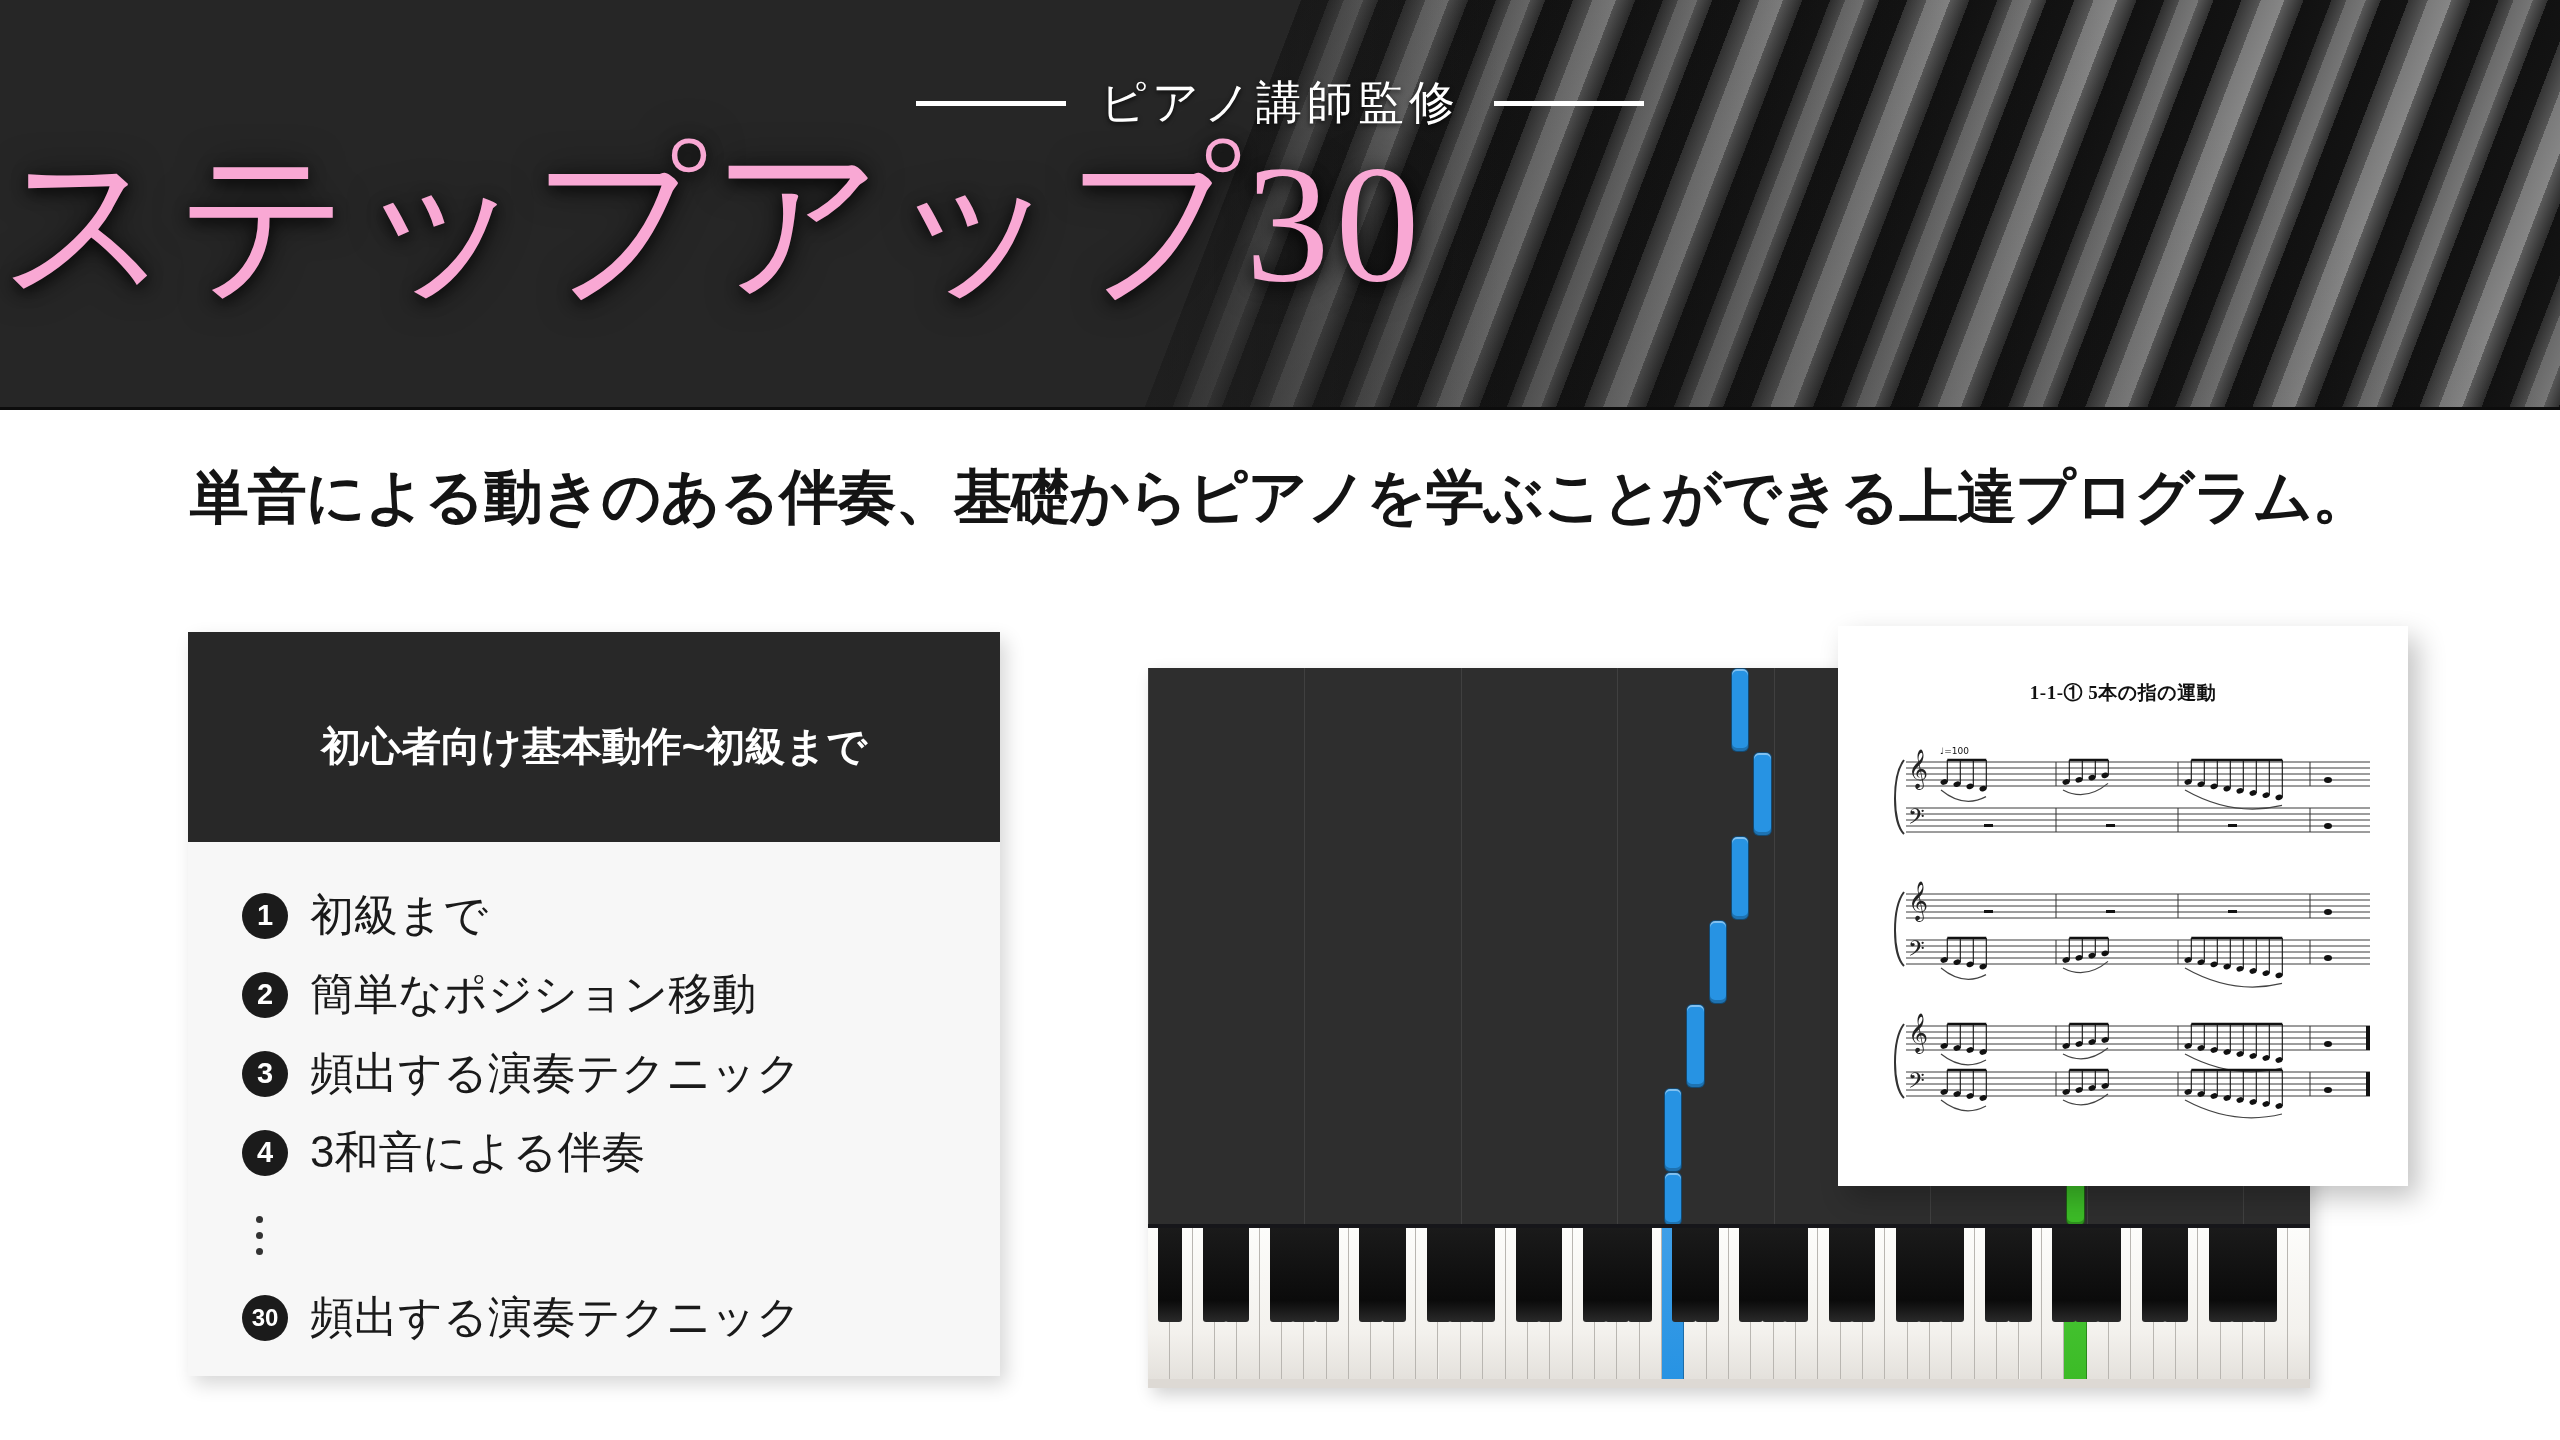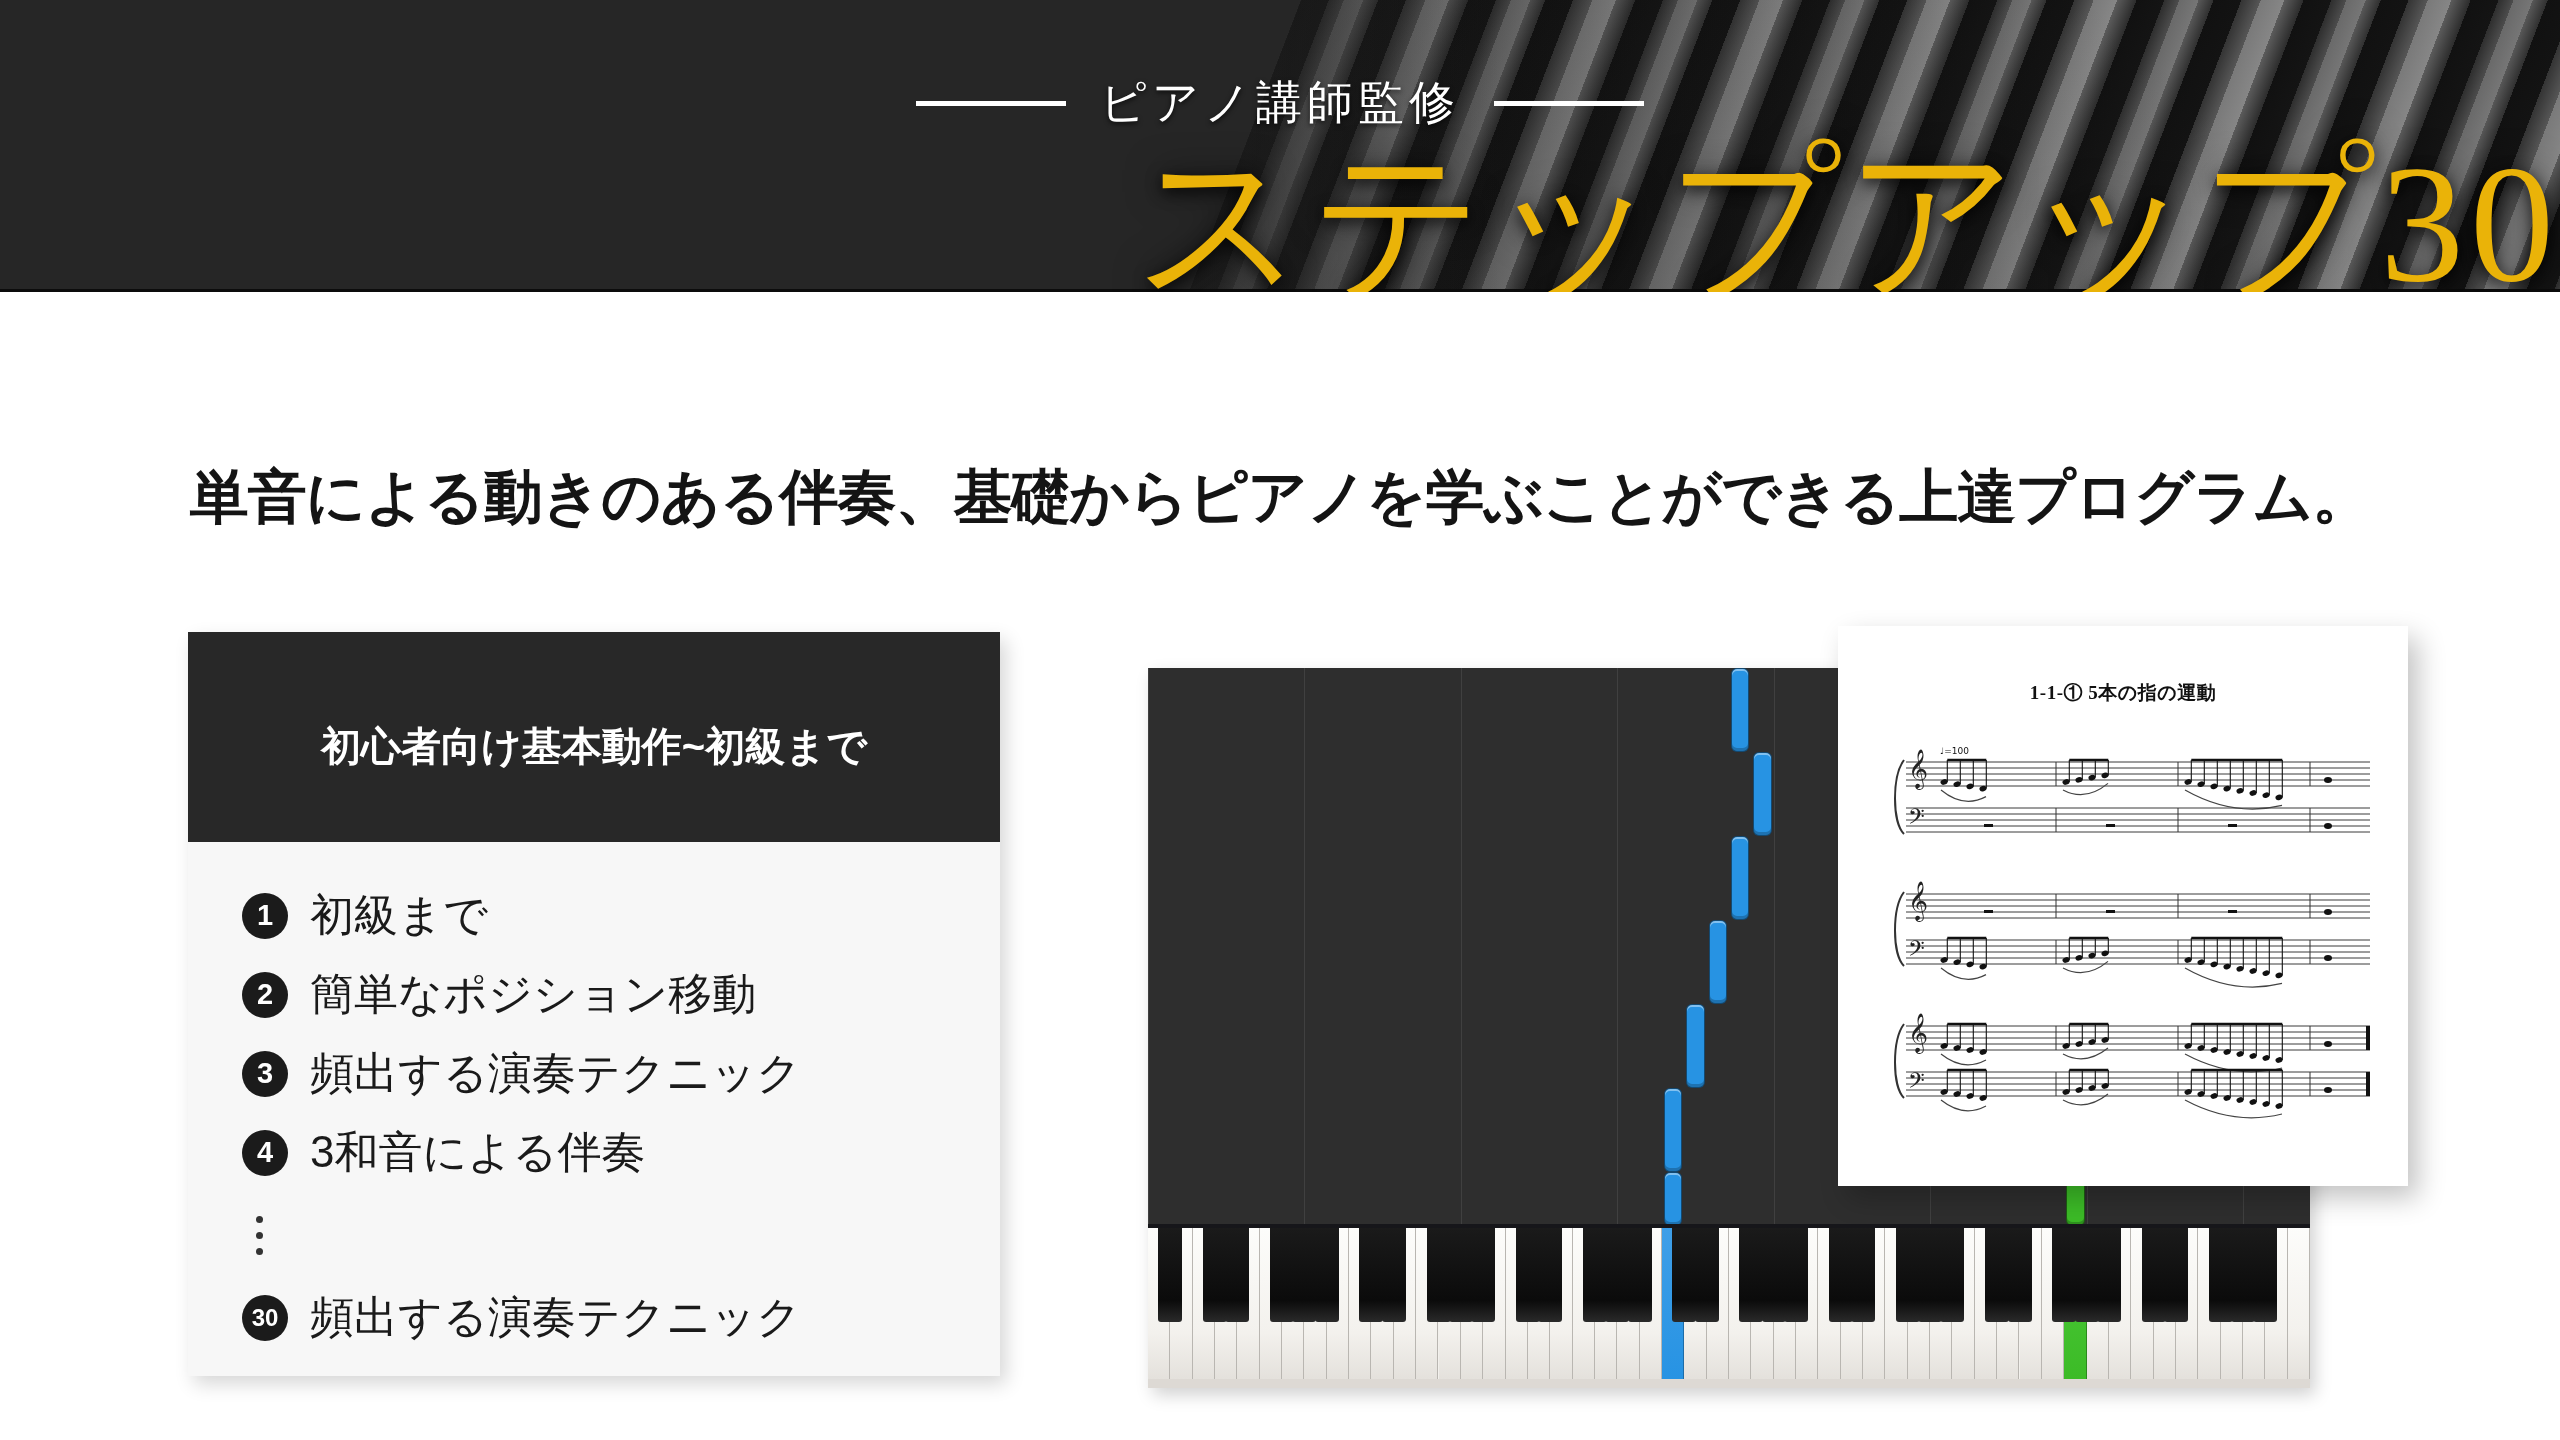--- a/index.html
+++ b/index.html
@@ -6,21 +6,21 @@
   html,body { width:2560px; height:1440px; }
   body {
     background:#ffffff;
     font-family:"Liberation Sans", sans-serif;
     overflow:hidden;
     position:relative;
   }
 
   
   .banner{
-    position:absolute; left:0; top:0; width:2560px; height:292px;
+    position:absolute; left:0; top:0; width:2560px; height:410px;
     background:#262626; overflow:hidden;
   }
   
   .banner-photo{
     position:absolute; right:-160px; top:-300px;
     width:1500px; height:1300px;
     transform:rotate(21deg);
     transform-origin:50% 50%;
     background:
       repeating-linear-gradient(
@@ -61,22 +61,22 @@
     z-index:4;
   }
   .eyebrow .rule{ display:block; width:150px; height:5px; background:#ffffff; }
   .eyebrow .eyebrow-text{
     color:#ffffff; font-family:"Liberation Serif", serif;
     font-size:46px; letter-spacing:5px; white-space:nowrap;
     text-shadow:0 2px 5px rgba(0,0,0,.75);
   }
 
   .banner-title{
-    position:absolute; left:0; top:135px; width:2560px; text-align:right; z-index:4;
-    color:#eab308;
+    position:absolute; left:0; top:135px; width:2560px; text-align:left; z-index:4;
+    color:#f9a8d4;
     font-family:"Liberation Serif", serif;
     font-size:168px; font-weight:400; line-height:1.05;
     letter-spacing:6px;
     text-shadow:0 4px 16px rgba(0,0,0,.85), 0 0 36px rgba(0,0,0,.55);
   }
 
   
   .lead{
     position:absolute; left:0; top:458px; width:2560px; text-align:center;
     color:#141414; font-weight:bold;

